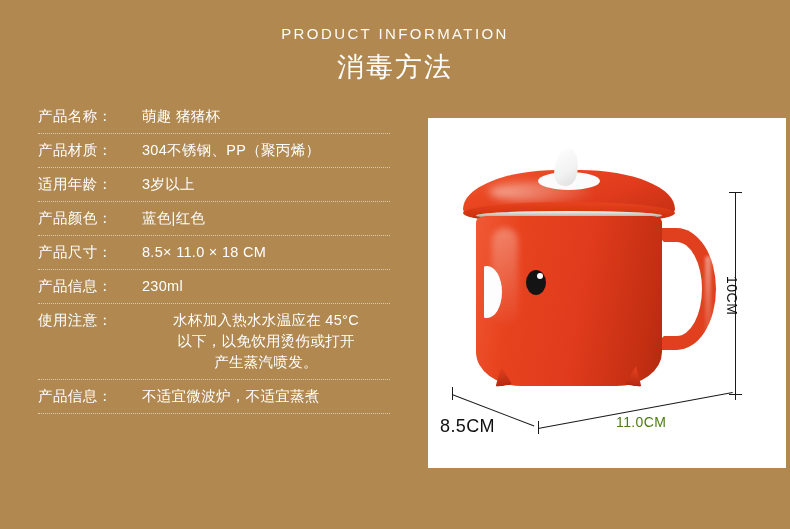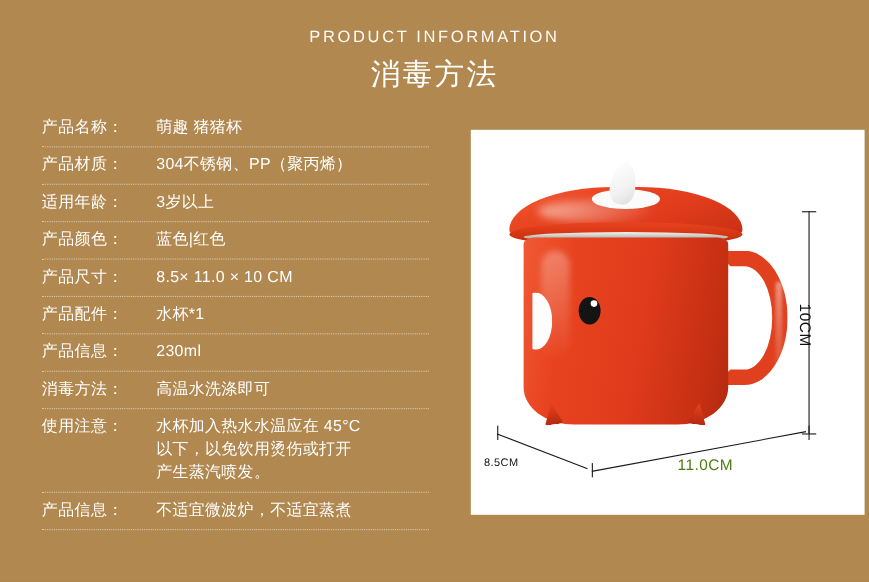--- a/index.html
+++ b/index.html
@@ -70,21 +70,21 @@
     width: 104px;
     line-height: 1.45;
   }
   .spec-value {
     color: #ffffff;
     font-size: 14.5px;
     letter-spacing: 0.3px;
     flex: 1 1 auto;
     line-height: 1.45;
   }
-  .spec-value .vline { display: block; }
+  .spec-value .vline { display: block; text-align: center; }
 
   
   #image-panel {
     position: absolute;
     left: 412px;
     top: 18px;
     width: 358px;
     height: 350px;
     background: #ffffff;
   }
@@ -277,21 +277,21 @@
     transform: rotate(-10.5deg);
     transform-origin: left center;
   }
   #dim-d-right-cap { left: 110px; top: 303px; width: 1px; height: 13px; }
   #dim-v-vertex-cap { left: 307px; top: 269px; width: 1px; height: 13px; }
   #dim-label-85 {
     position: absolute;
     left: 12px;
     top: 298px;
     color: #111111;
-    font-size: 10px;
+    font-size: 18px;
     letter-spacing: 0.4px;
     white-space: nowrap;
   }
   #dim-label-110 {
     position: absolute;
     left: 188px;
     top: 296px;
     color: #4d7c0f;
     font-size: 14px;
     letter-spacing: 0.4px;
@@ -320,33 +320,25 @@
       <div class="spec-row">
         <div class="spec-label">适用年龄：</div>
         <div class="spec-value">3岁以上</div>
       </div>
       <div class="spec-row">
         <div class="spec-label">产品颜色：</div>
         <div class="spec-value">蓝色|红色</div>
       </div>
       <div class="spec-row">
         <div class="spec-label">产品尺寸：</div>
-        <div class="spec-value">8.5× 11.0 × 10 CM</div>
-      </div>
-      <div class="spec-row">
-        <div class="spec-label">产品配件：</div>
-        <div class="spec-value">水杯*1</div>
+        <div class="spec-value">8.5× 11.0 × 18 CM</div>
       </div>
       <div class="spec-row">
         <div class="spec-label">产品信息：</div>
         <div class="spec-value">230ml</div>
-      </div>
-      <div class="spec-row">
-        <div class="spec-label">消毒方法：</div>
-        <div class="spec-value">高温水洗涤即可</div>
       </div>
       <div class="spec-row">
         <div class="spec-label">使用注意：</div>
         <div class="spec-value">
           <span class="vline">水杯加入热水水温应在 45°C</span>
           <span class="vline">以下，以免饮用烫伤或打开</span>
           <span class="vline">产生蒸汽喷发。</span>
         </div>
       </div>
       <div class="spec-row last">

